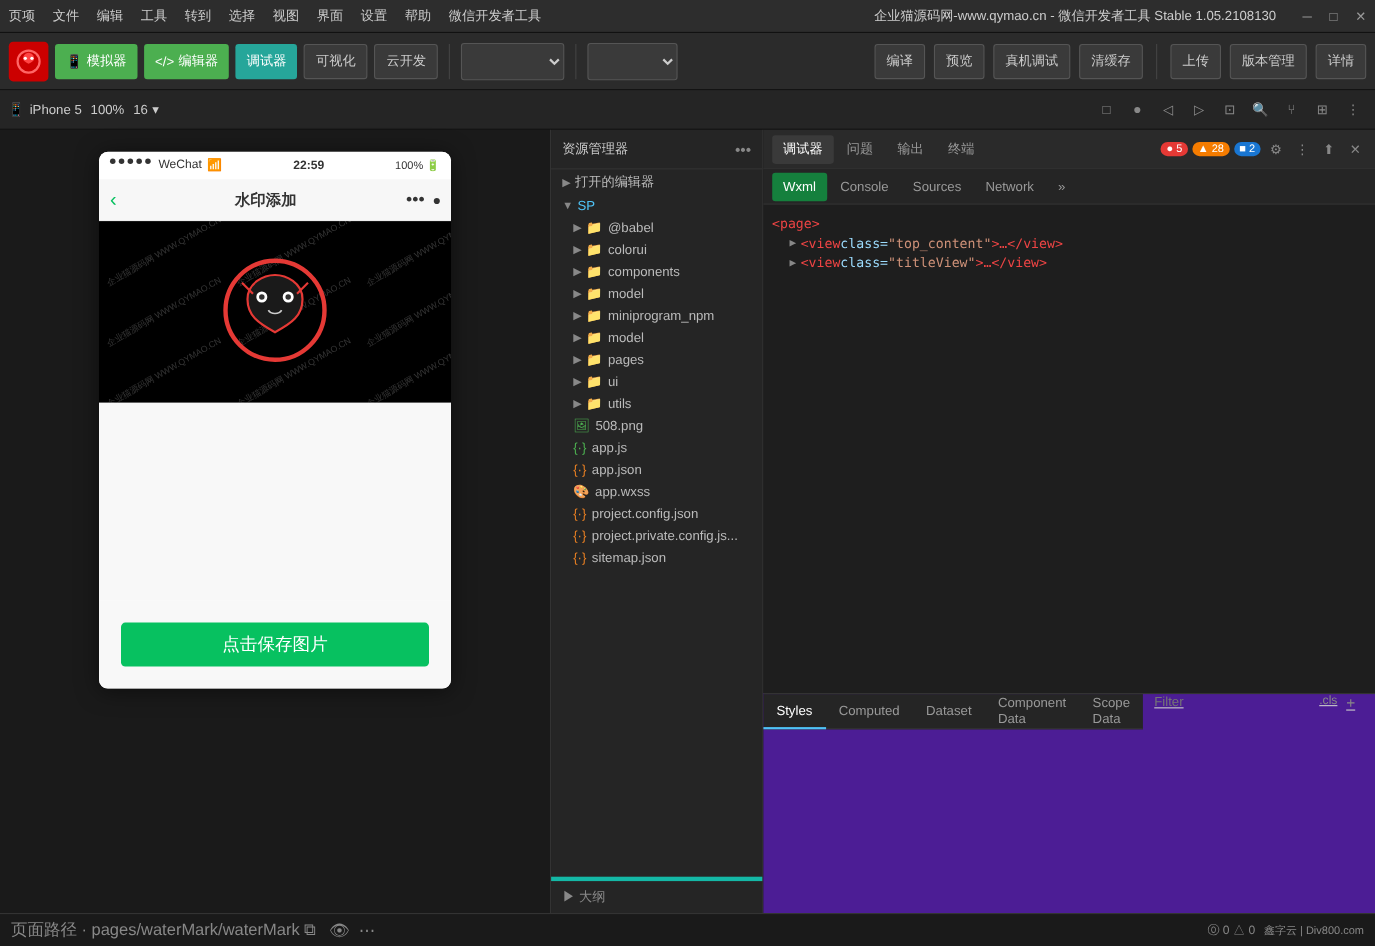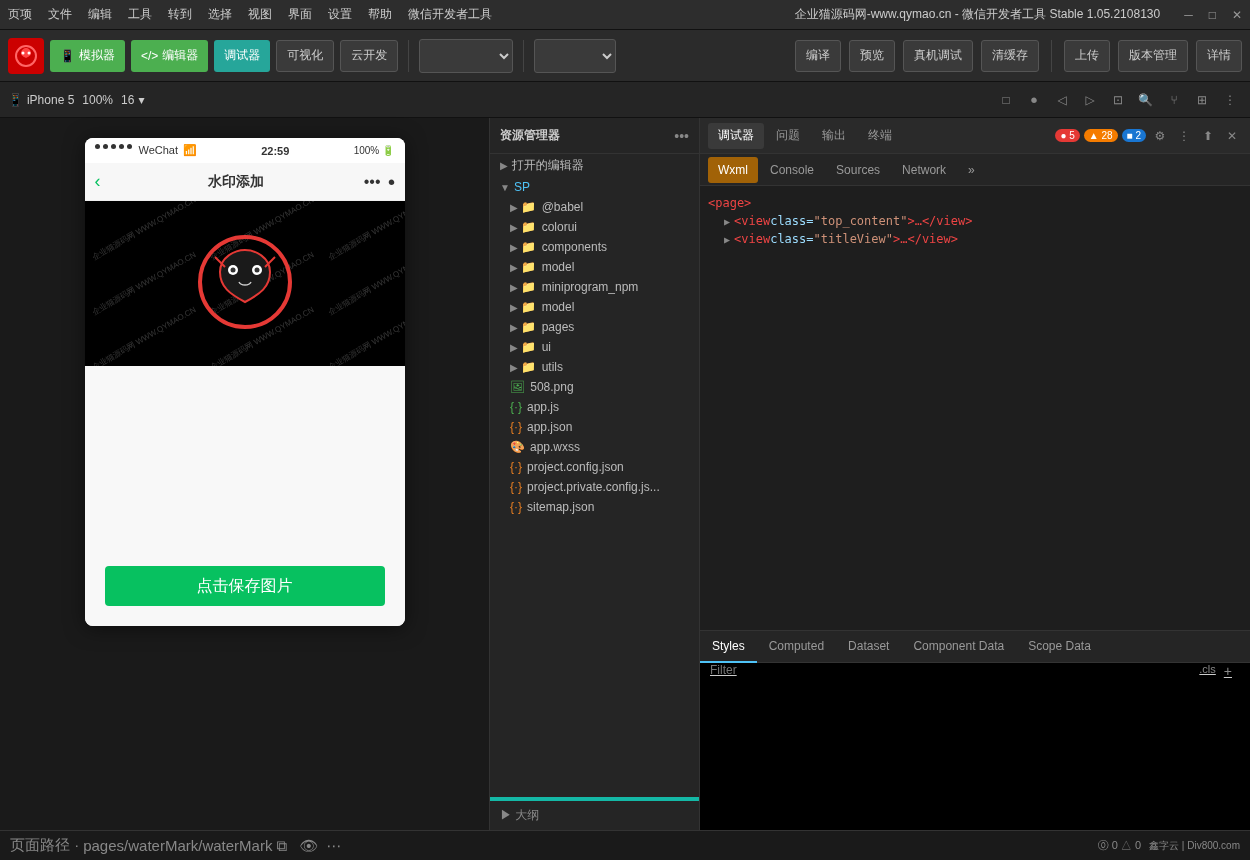--- a/index.html
+++ b/index.html
@@ -25,21 +25,21 @@
     
     .sub-toolbar { height: 36px; background: #252525; display: flex; align-items: center; padding: 0 8px; gap: 4px; border-bottom: 1px solid #111; }
     .device-select { display: flex; align-items: center; gap: 4px; color: #ccc; font-size: 12px; }
     .device-icons { display: flex; gap: 4px; margin-left: auto; }
     .dev-icon { width: 24px; height: 24px; display: flex; align-items: center; justify-content: center; color: #888; cursor: pointer; }
 
     
     .main-layout { display: flex; height: calc(860px - 30px - 52px - 36px - 30px); }
 
     
-    .simulator-panel { width: 490px; background: #1a1a1a; border-right: 1px solid #333; display: flex; flex-direction: column; align-items: center; padding-top: 20px; }
+    .simulator-panel { width: 546px; background: #1a1a1a; border-right: 1px solid #333; display: flex; flex-direction: column; align-items: center; padding-top: 20px; }
     .phone-frame { width: 320px; background: #fff; border-radius: 8px; overflow: hidden; box-shadow: 0 2px 20px rgba(0,0,0,0.5); }
     .phone-status-bar { background: #fff; display: flex; align-items: center; justify-content: space-between; padding: 6px 10px; }
     .phone-dots { display: flex; gap: 3px; }
     .phone-dot { width: 5px; height: 5px; background: #333; border-radius: 50%; }
     .phone-time { font-size: 11px; color: #333; font-weight: bold; }
     .phone-battery { font-size: 10px; color: #333; }
     .phone-nav-bar { background: #f7f7f7; display: flex; align-items: center; padding: 8px 10px; border-bottom: 1px solid #eee; }
     .phone-back { font-size: 18px; color: #07c160; margin-right: 8px; }
     .phone-nav-title { flex: 1; text-align: center; font-size: 14px; color: #333; font-weight: bold; }
     .phone-nav-more { font-size: 16px; color: #333; }
@@ -48,54 +48,54 @@
     .wm-cell { display: flex; align-items: center; justify-content: center; font-size: 8px; color: #ccc; transform: rotate(-30deg); white-space: nowrap; }
     .cat-logo { position: relative; z-index: 2; }
     .cat-logo svg { width: 100px; height: 100px; }
     .phone-white-area { background: #f8f8f8; height: 180px; }
     .phone-btn-area { background: #f8f8f8; padding: 20px; }
     .save-btn { width: 100%; height: 40px; background: #07c160; border: none; border-radius: 4px; color: #fff; font-size: 16px; cursor: pointer; }
 
     
     .file-panel { width: 210px; background: #252525; border-right: 1px solid #333; display: flex; flex-direction: column; }
     .file-panel-header { height: 36px; display: flex; align-items: center; justify-content: space-between; padding: 0 10px; border-bottom: 1px solid #333; }
-    .file-panel-title { color: #ccc; font-size: 12px; font-weight: bold; }
+    .file-panel-title { color: #ccc; font-size: 12px; }
     .file-panel-dots { color: #888; font-size: 14px; cursor: pointer; }
     .file-tree-item { display: flex; align-items: center; padding: 3px 10px; cursor: pointer; font-size: 12px; color: #bbb; }
     .file-tree-item.indent1 { padding-left: 20px; }
     .file-indent-arrow { margin-right: 4px; color: #888; font-size: 10px; }
     .file-icon { margin-right: 5px; font-size: 12px; }
     .folder-icon-blue { color: #5ba3d9; }
     .folder-icon-orange { color: #e67e22; }
     .file-icon-green { color: #4caf50; }
     .file-icon-orange { color: #e67e22; }
 
     
     .debugger-panel { flex: 1; background: #1e1e1e; display: flex; flex-direction: column; }
     .debugger-toolbar { height: 36px; background: #2a2a2a; display: flex; align-items: center; padding: 0 8px; gap: 2px; border-bottom: 1px solid #333; }
     .dbg-tab { height: 26px; padding: 0 10px; background: transparent; border: none; color: #999; cursor: pointer; font-size: 12px; border-radius: 3px; }
     .dbg-tab.active { background: #3a3a3a; color: #fff; }
-    .dbg-tab-wxml { background: #a16207; color: #fff; border-radius: 3px; }
+    .dbg-tab-wxml { background: #15803d; color: #fff; border-radius: 3px; }
     .dbg-controls { margin-left: auto; display: flex; align-items: center; gap: 4px; }
     .dbg-ctrl-btn { width: 20px; height: 20px; display: flex; align-items: center; justify-content: center; color: #888; cursor: pointer; }
     .dbg-badge-red { background: #e53935; color: #fff; border-radius: 8px; padding: 1px 5px; font-size: 10px; }
     .dbg-badge-yellow { background: #f57c00; color: #fff; border-radius: 8px; padding: 1px 5px; font-size: 10px; }
     .dbg-badge-blue { background: #1976d2; color: #fff; border-radius: 8px; padding: 1px 5px; font-size: 10px; }
 
     
     .html-tree { padding: 8px; flex: 1; overflow-y: auto; font-family: "Consolas", monospace; font-size: 12px; }
     .tree-line { display: flex; align-items: center; padding: 2px 0; cursor: pointer; }
     .tree-arrow { color: #888; margin-right: 4px; font-size: 10px; }
     .tree-tag { color: #e44; }
     .tree-attr-name { color: #9cdcfe; }
     .tree-attr-val { color: #ce9178; }
     .tree-indent { padding-left: 16px; }
 
     
-    .style-panel { height: 200px; border-top: 1px solid #333; background: #000000; display: flex; flex-direction: column; }
+    .style-panel { height: 200px; border-top: 1px solid #333; background: #4c1d95; display: flex; flex-direction: row; }
     .style-tabs { height: 32px; display: flex; align-items: center; border-bottom: 1px solid #333; background: #252525; }
     .style-tab { height: 32px; padding: 0 12px; display: flex; align-items: center; font-size: 12px; color: #999; cursor: pointer; border-bottom: 2px solid transparent; }
     .style-tab.active { color: #fff; border-bottom: 2px solid #4fc3f7; }
     .style-filter { flex: 1; display: flex; align-items: flex-start; padding: 0 10px; text-decoration: underline; }
     .style-filter-input { background: transparent; border: none; color: #ccc; font-size: 12px; outline: none; width: 150px; }
     .style-cls-btn { margin-left: auto; margin-right: 8px; color: #888; font-size: 11px; cursor: pointer; }
     .style-plus-btn { color: #888; font-size: 14px; cursor: pointer; margin-right: 8px; }
 
     
     .status-bar { height: 30px; background: #1a1a1a; border-top: 1px solid #333; display: flex; align-items: center; padding: 0 10px; gap: 8px; }

